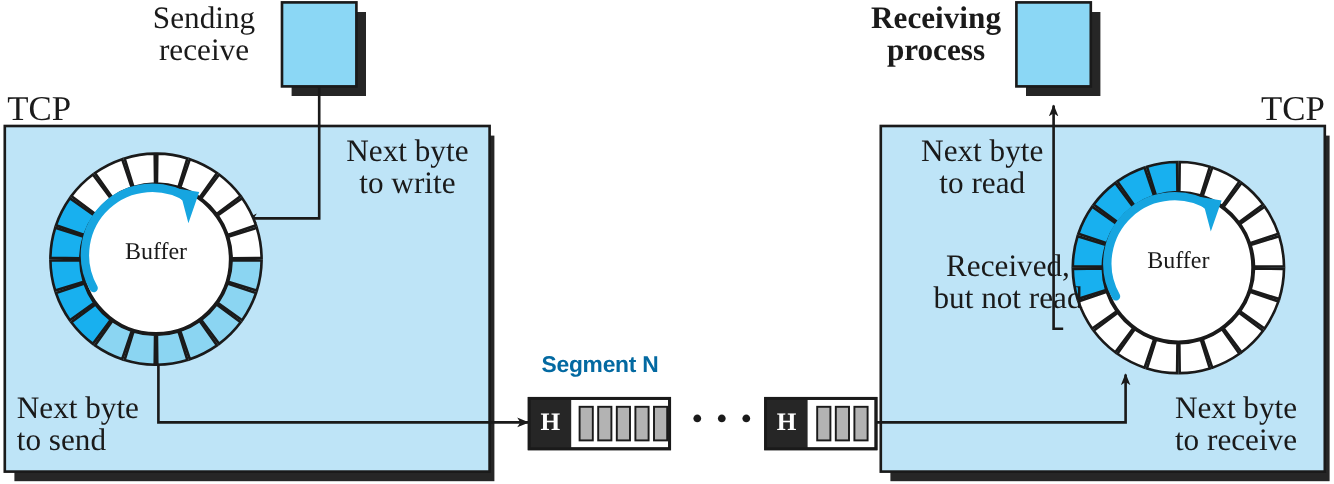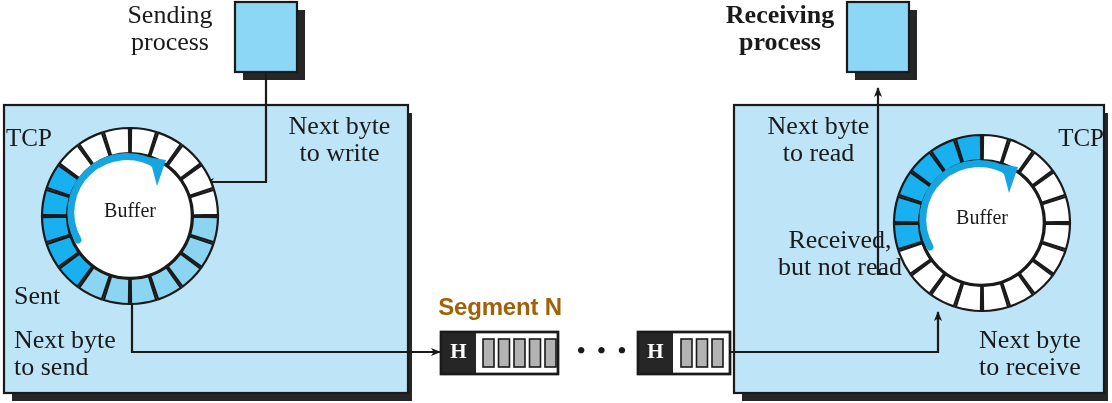--- a/index.html
+++ b/index.html
@@ -26,26 +26,26 @@
   }
   .lbl {
     position: absolute;
     font-family: "Liberation Serif", "DejaVu Serif", serif;
     color: #1a1a1a;
     line-height: 1.02;
     white-space: pre;
     text-align: center;
   }
   .lbl.big { font-size: 26px; }
-  .lbl.tcp { font-size: 25px; margin-top: 48px; }
+  .lbl.tcp { font-size: 29px; }
   .lbl.seg {
     font-family: "Liberation Sans", "DejaVu Sans", sans-serif;
     font-weight: bold;
-    font-size: 24px;
-    color: #a16207;
+    font-size: 19px;
+    color: #0369a1;
     letter-spacing: -0.2px;
   }
   .lbl.buf { font-size: 20px; }
   .lbl.hdr {
     font-family: "Liberation Serif", "DejaVu Serif", serif;
     font-weight: bold;
     font-size: 21px;
     color: #ffffff;
   }
   .lbl.left  { text-align: left; }
@@ -156,28 +156,27 @@
           <rect x="696.5" y="339" width="11" height="28" fill="#b3b3b3" stroke="#1a1a1a" stroke-width="1.6"></rect>
           <rect x="712" y="339" width="11" height="28" fill="#b3b3b3" stroke="#1a1a1a" stroke-width="1.6"></rect>
         </g>
       <rect x="638" y="332" width="92" height="42" fill="none" stroke="#1a1a1a" stroke-width="2.4"></rect>
     </g>
   </svg>
 
   <div class="lbl tcp left" style="left:6px; top:77px;">TCP</div>
 
   <div class="lbl big" style="left:110px; top:2px; width:120px;">Sending
-process</div>
+receive</div>
 
   <div class="lbl buf" style="left:84px; top:200px; width:92px;">Buffer</div>
 
   <div class="lbl big" style="left:272px; top:113px; width:135px;">Next byte
 to write</div>
 
-  <div class="lbl big left" style="left:14px; top:283px; width:80px;">Sent</div>
 
 
   <div class="lbl big left" style="left:14px; top:327px; width:130px;">Next byte
 to send</div>
 
   <div class="lbl seg" style="left:437px; top:295px; width:126px;">Segment N</div>
 
 
   <div class="lbl" style="left:566px; top:338px; width:74px; font-size:24px; font-weight:bold; letter-spacing:3px; color:#1a1a1a;">• • •</div>
 
@@ -188,19 +187,19 @@
   <div class="lbl tcp right" style="left:1000px; top:77px; width:104px;">TCP</div>
 
   <div class="lbl big" style="left:714px; top:2px; width:132px;font-weight:bold;">Receiving
 process</div>
 
   <div class="lbl buf" style="left:936px; top:207px; width:92px;">Buffer</div>
 
   <div class="lbl big" style="left:751px; top:113px; width:135px;">Next byte
 to read</div>
 
-  <div class="lbl big" style="left:750px; top:227px; width:180px;">Received,
+  <div class="lbl big" style="left:750px; top:209px; width:180px;">Received,
 but not read</div>
 
   <div class="lbl big" style="left:950px; top:327px; width:160px;">Next byte
 to receive</div>
 
 </div>
 
 </body></html>

